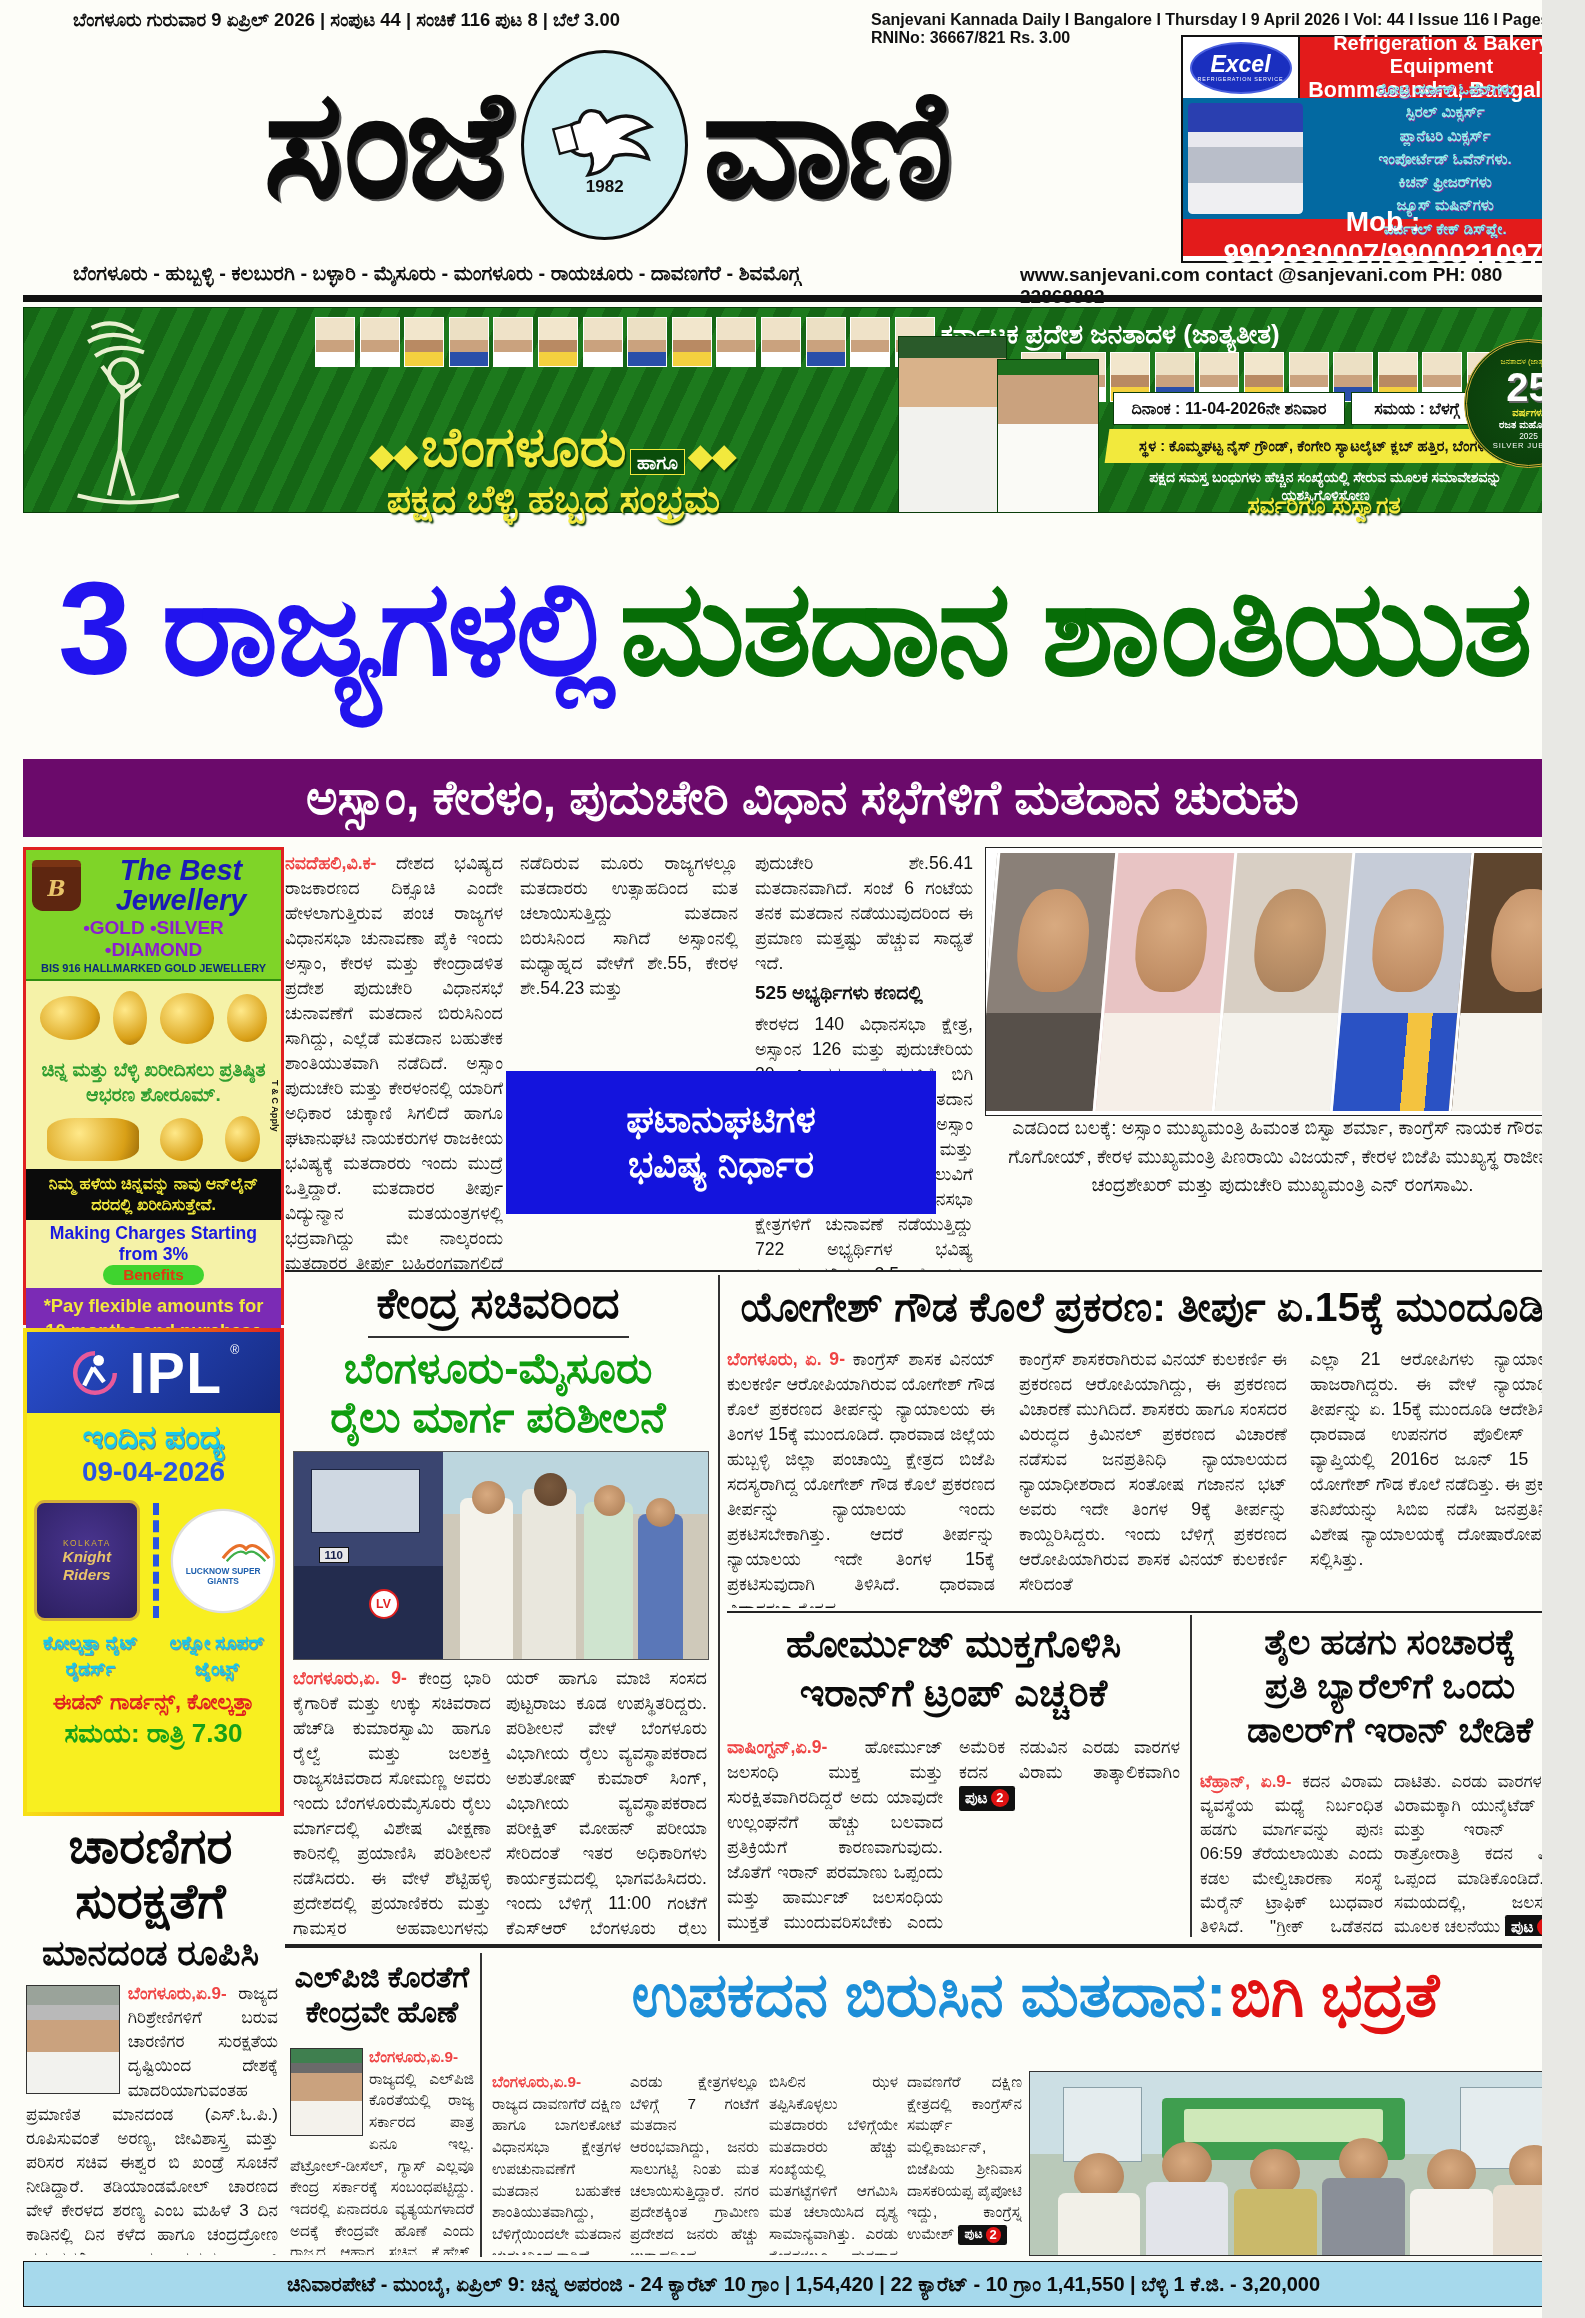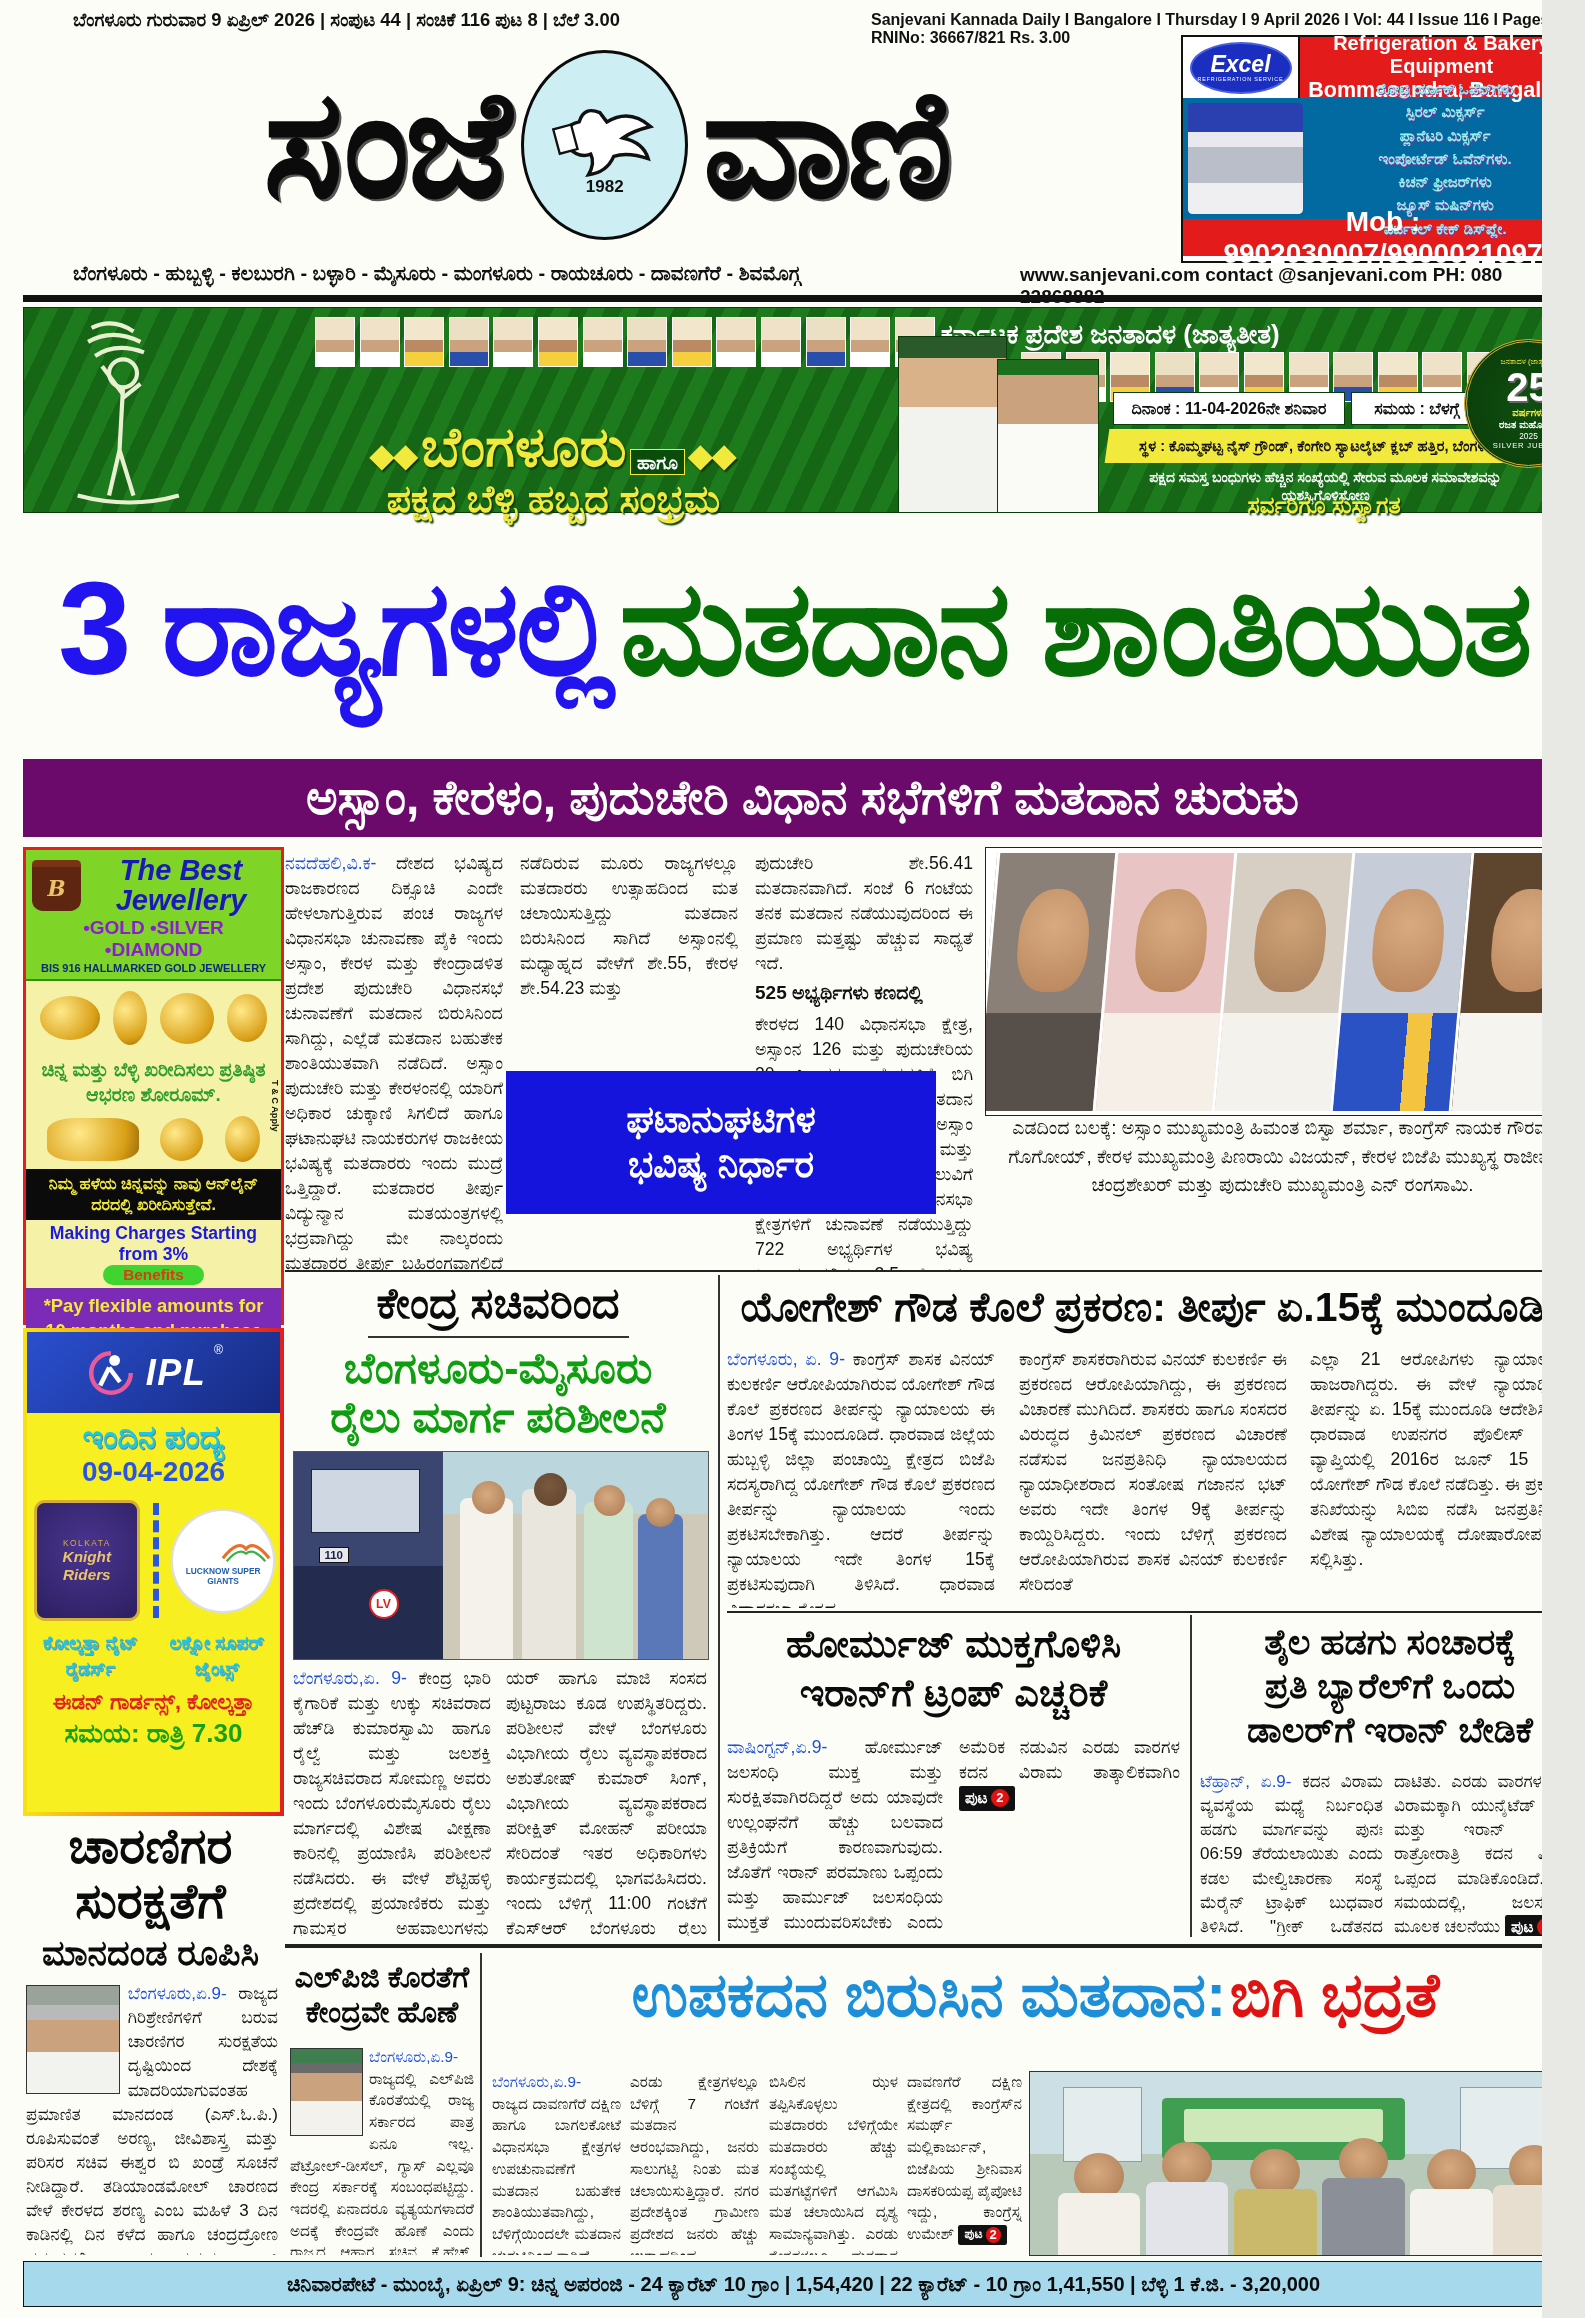--- a/index.html
+++ b/index.html
@@ -1,21 +1,21 @@
 <!DOCTYPE html>
 <html style="font-size:12.3px"><head>
 <meta charset="utf-8">
 <style>
   html,body{margin:0;padding:0;background:#e8e8e4;}
   .page{position:relative;width:1542px;height:2319px;background:#fdfdf8;font-family:"Liberation Sans",sans-serif;overflow:hidden;}
   .abs{position:absolute;}
   .b{font-weight:bold;}
   .ctr{text-align:center;}
   .col{position:absolute;overflow:hidden;font-size:17.6px;line-height:1.42;color:#111;text-align:justify;}
-  .dl{color:#1d4ed8;font-weight:normal;}
+  .dl{color:#ef4444;font-weight:bold;}
   .pref{display:inline-flex;align-items:center;gap:3.1px;background:#111;color:#fff;font-weight:bold;font-size:15.3px;padding:1.5px 6.1px;border-radius:2.3px;vertical-align:middle;}
   .pref .pnum{background:#e01212;color:#fff;border-radius:50%;width:18.4px;height:18.4px;display:inline-flex;align-items:center;justify-content:center;font-size:13px;}
   .vline{position:absolute;width:1.5px;background:#333;}
   .hline{position:absolute;height:2.3px;background:#222;}
   
   .mast-logo{font-family:"DejaVu Serif",serif;font-weight:900;font-size:150px;color:#0b0b0b;letter-spacing:-4.6px;text-shadow:2.3px 2.3px 0 #555;}
   .dove-oval{width:161px;height:184px;background:#cdeef2;border:3.8px solid #0b0b0b;border-radius:50%;display:flex;flex-direction:column;align-items:center;justify-content:center;}
   
   .excel{border:2.3px solid #111;background:#fff;}
   .excel-red{background:#e31b1b;color:#fff;font-weight:bold;text-align:center;}
@@ -348,21 +348,21 @@
       </span>
   </div>
 
   <div class="abs ipl" style="left:23px;top:1328px;width:253px;height:480px;">
     <div style="height:81px;background:linear-gradient(135deg,#2a4fd0,#162a80);display:flex;align-items:center;justify-content:center;gap:7.7px;">
       <svg width="54" height="54" viewBox="0 0 60 60">
         <path d="M30 8 A22 22 0 1 0 52 30" fill="none" stroke="#e85a9a" stroke-width="5"></path>
         <circle cx="34" cy="16" r="6" fill="#fff"></circle>
         <path d="M28 24 L40 40 M28 24 L18 44" stroke="#fff" stroke-width="5"></path>
       </svg>
-      <span class="b" style="color:#fff;font-size:36px;font-style:italic;letter-spacing:1.5px;">IPL</span>
+      <span class="b" style="color:#fff;font-size:57px;letter-spacing:1.5px;">IPL</span>
       <span style="color:#fff;font-size:12.3px;align-self:flex-start;margin-top:10.7px;">®</span>
     </div>
     <div class="ctr b" style="color:#19c9e9;font-size:32px;margin-top:6.1px;text-shadow:0.8px 0.8px 0 #777;">ಇಂದಿನ ಪಂದ್ಯ</div>
     <div class="ctr b" style="color:#2a55e0;font-size:28px;">09-04-2026</div>
     <div style="display:flex;align-items:center;justify-content:space-around;margin-top:7.7px;height:130px;">
       <div style="width:100px;height:115px;background:radial-gradient(circle at 50% 40%,#4a3590,#2c1f60);border-radius:10.7px;border:3.1px solid #d4af37;display:flex;flex-direction:column;align-items:center;justify-content:center;">
         <span style="color:#d4af37;font-size:8.4px;letter-spacing:1.5px;">KOLKATA</span>
         <span class="b" style="color:#e9c46a;font-size:15.3px;font-style:italic;text-align:center;">Knight Riders</span>
       </div>
       <div style="width:0;height:115px;border-left:6.1px dashed #2a55e0;"></div>

